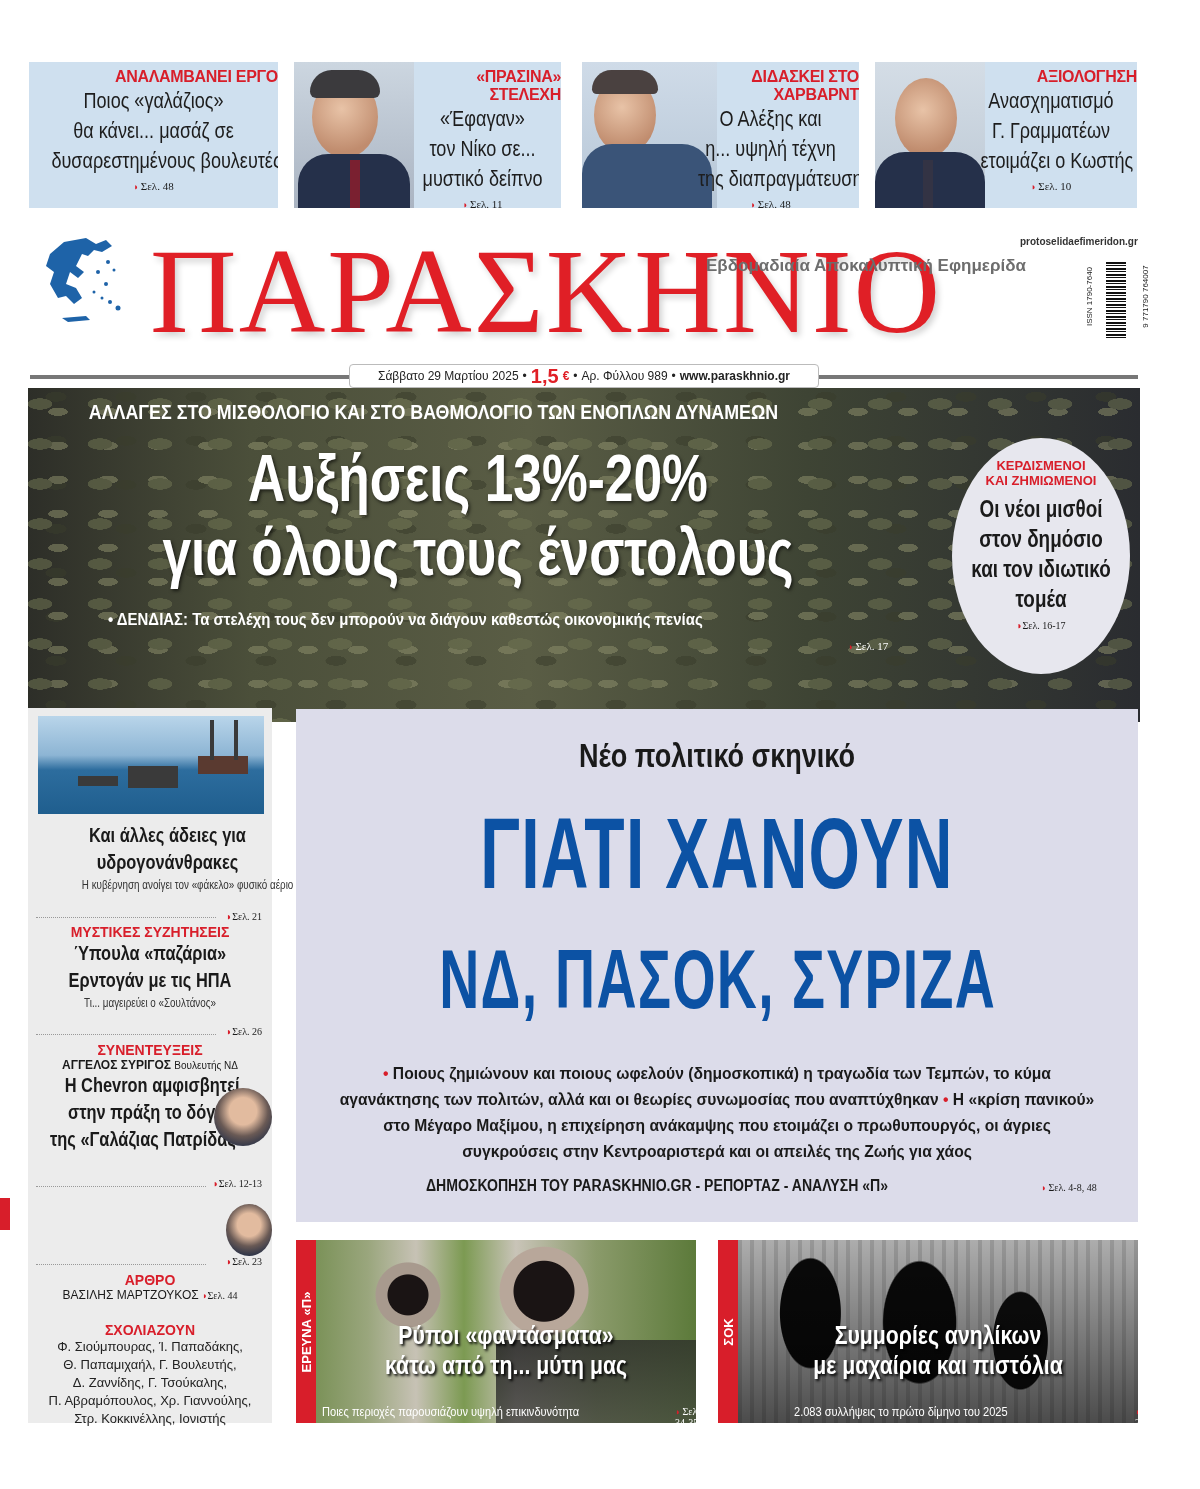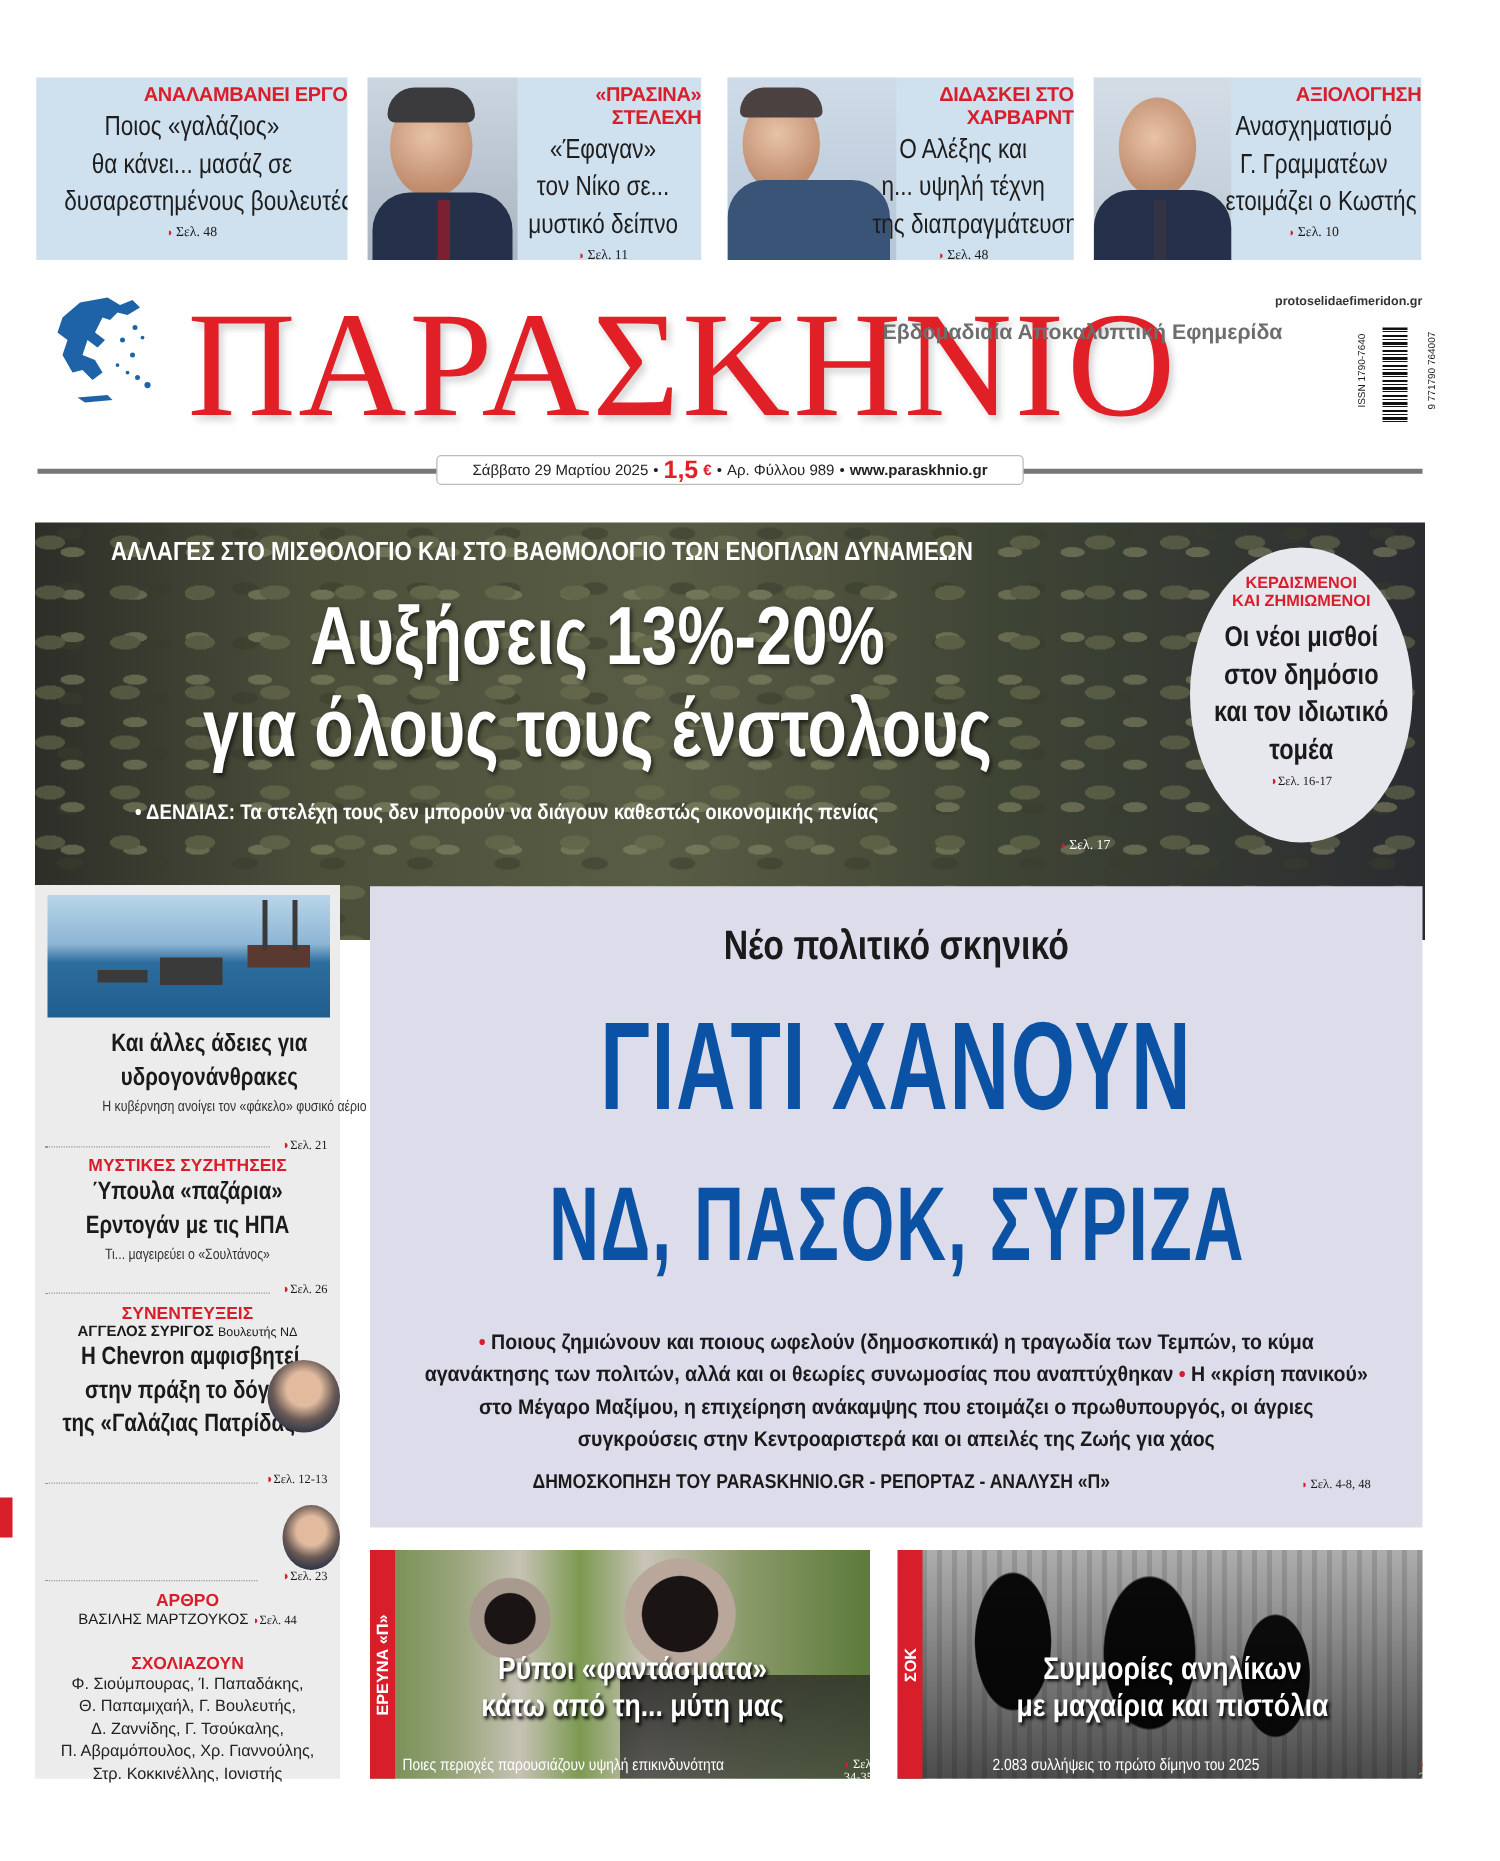--- a/index.html
+++ b/index.html
@@ -24,21 +24,21 @@
   .tagline { position: absolute; left: 706px; top: 228px; font-size: 17px; color: #6d6d6d; font-weight: bold; margin-top: 28px; }
   .watermark { position: absolute; left: 1020px; top: 236px; font-size: 10px; font-weight: bold; color: #333; }
   .barcode { position: absolute; left: 1096px; top: 262px; width: 40px; height: 78px; }
   .rule { position: absolute; top: 375px; height: 4px; background: #777; }
   .infobox { position: absolute; left: 349px; top: 364px; width: 470px; height: 24px; border: 1px solid #bbb; border-radius: 4px;
              background: #fff; font-size: 12px; display: flex; align-items: center; justify-content: center; gap: 4px; color: #222; }
   .infobox .price { font-size: 20px; font-weight: bold; color: #e01f26; }
   .infobox .url { font-weight: bold; }
 
   
-  .banner { position: absolute; left: 28px; top: 418px; width: 1112px; height: 334px; overflow: hidden;
+  .banner { position: absolute; left: 28px; top: 388px; width: 1112px; height: 334px; overflow: hidden;
             background: linear-gradient(90deg, #2d2e28 0%, #4b4f3a 20%, #5a5d45 45%, #3e4434 70%, #2a2c30 100%); }
   .camo { position: absolute; inset: 0; opacity: 0.55;
           background:
            radial-gradient(ellipse 30px 14px at 20% 40%, #6f7452 40%, transparent 41%),
            radial-gradient(ellipse 24px 10px at 60% 70%, #8b8d6a 40%, transparent 41%),
            radial-gradient(ellipse 26px 12px at 40% 20%, #3a3d2c 40%, transparent 41%);
           background-size: 60px 40px, 50px 34px, 70px 44px; }
   .banner .top { position: absolute; left: 40px; top: 12px; width: 860px; text-align: center; color: #fff; font-weight: bold;
                  font-size: 21px; transform: scaleX(0.85); transform-origin: left; white-space: nowrap; }
   .banner .big { position: absolute; left: 40px; width: 820px; text-align: center; color: #fff; font-weight: bold;

